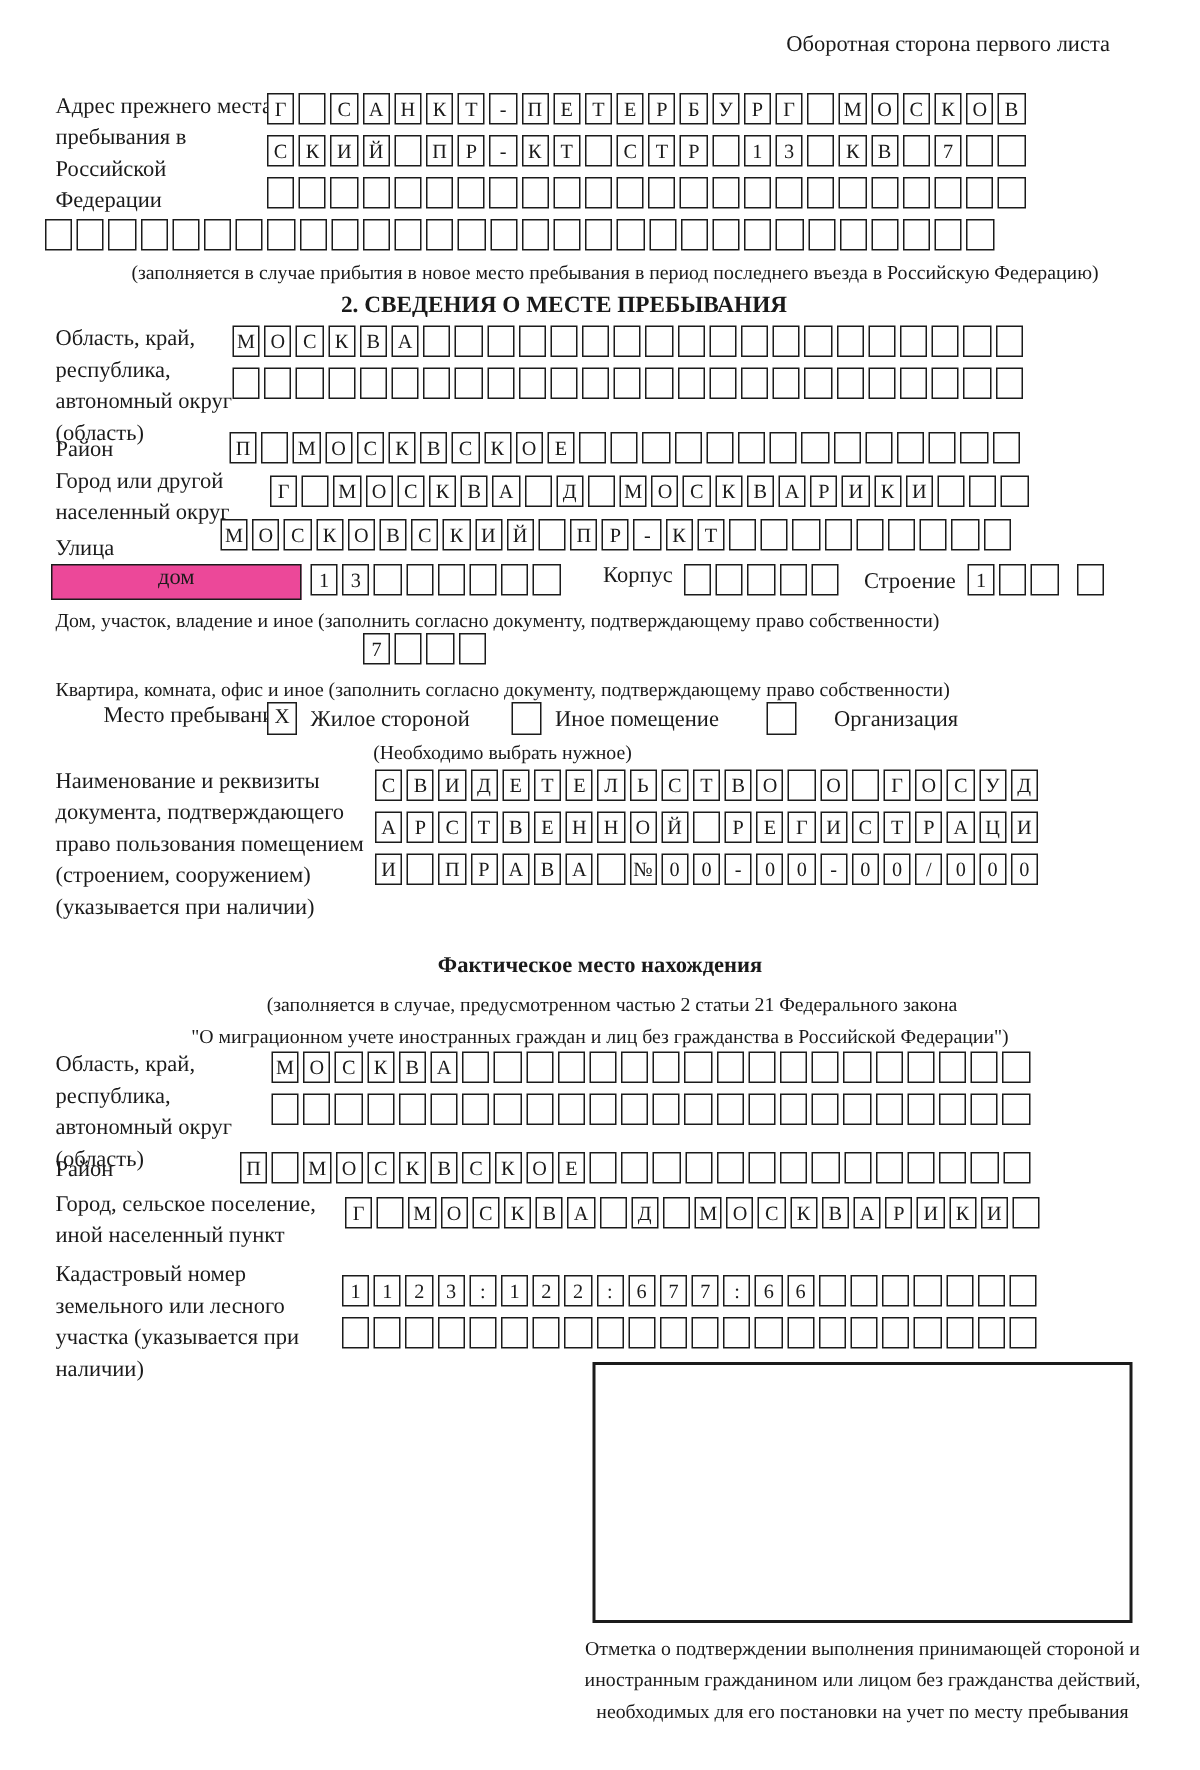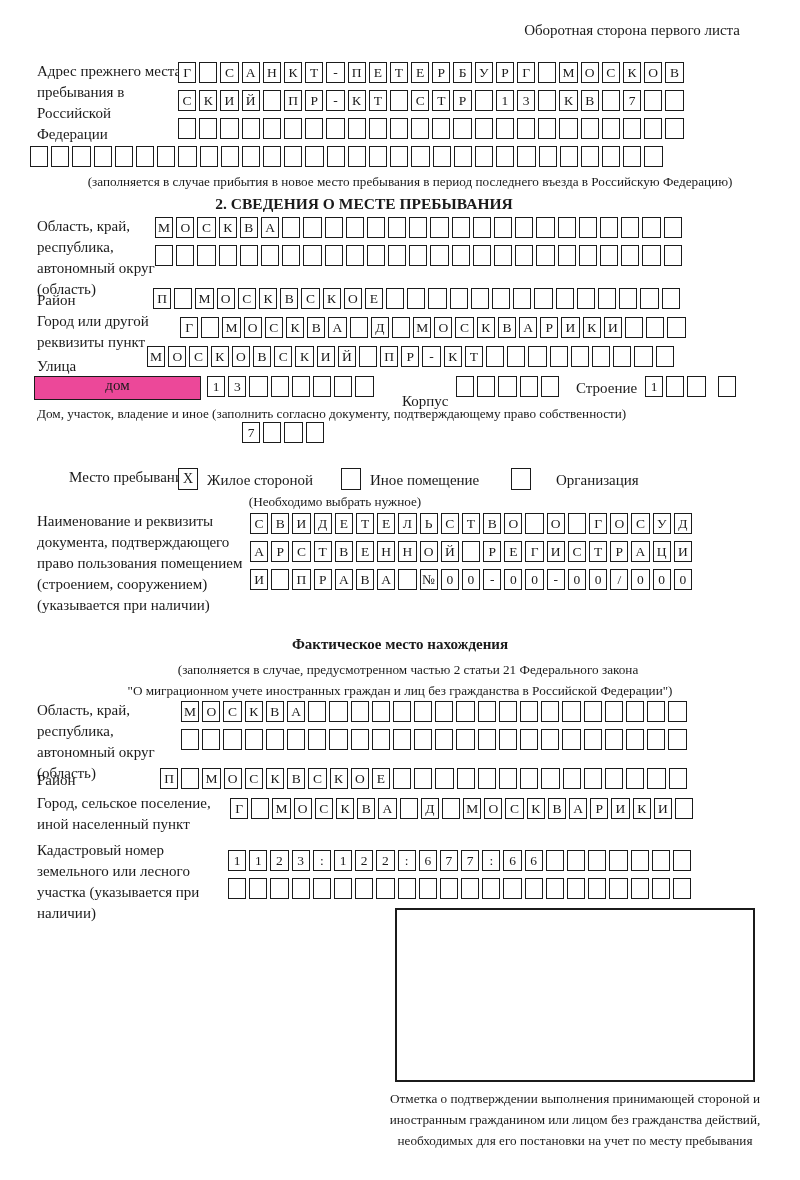--- a/index.html
+++ b/index.html
@@ -185,21 +185,21 @@
       <span class="cell" data-name="char-cell"></span>
       <span class="cell" data-name="char-cell"></span>
       <span class="cell" data-name="char-cell"></span>
       <span class="cell" data-name="char-cell"></span>
       <span class="cell" data-name="char-cell"></span>
       <span class="cell" data-name="char-cell"></span>
       <span class="cell" data-name="char-cell"></span>
     </div>
   <div class="caption center" style="left:0; top:172px; width:800px;padding-left:20px;" data-name="prev-address-note">(заполняется в случае прибытия в новое место пребывания в период последнего въезда в Российскую Федерацию)</div>
 
-  <div class="abs bold center" style="left:0; top:195px; width:728px; font-size:15.5px;" data-name="section2-title">2. СВЕДЕНИЯ О МЕСТЕ ПРЕБЫВАНИЯ</div>
+  <div class="abs bold center" style="left:12px; top:195px; width:728px; font-size:15.5px;" data-name="section2-title">2. СВЕДЕНИЯ О МЕСТЕ ПРЕБЫВАНИЯ</div>
 
   <div class="abs lbl" style="left:37px; top:216px; width:122px;" data-name="region-label">Область, край, республика, автономный округ (область)</div>
   <div class="cellrow" style="left:155px; top:217px;" data-name="region-row-1">
       <span class="cell" data-name="char-cell">М</span>
       <span class="cell" data-name="char-cell">О</span>
       <span class="cell" data-name="char-cell">С</span>
       <span class="cell" data-name="char-cell">К</span>
       <span class="cell" data-name="char-cell">В</span>
       <span class="cell" data-name="char-cell">А</span>
       <span class="cell" data-name="char-cell"></span>
@@ -272,21 +272,21 @@
       <span class="cell" data-name="char-cell"></span>
       <span class="cell" data-name="char-cell"></span>
       <span class="cell" data-name="char-cell"></span>
       <span class="cell" data-name="char-cell"></span>
       <span class="cell" data-name="char-cell"></span>
       <span class="cell" data-name="char-cell"></span>
       <span class="cell" data-name="char-cell"></span>
       <span class="cell" data-name="char-cell"></span>
     </div>
 
-  <div class="abs lbl" style="left:37px; top:311px; width:150px;" data-name="city-label">Город или другой реквизиты пункт</div>
+  <div class="abs lbl" style="left:37px; top:311px; width:150px;" data-name="city-label">Город или другой населенный округ</div>
   <div class="cellrow" style="left:180px; top:317px;" data-name="city-row">
       <span class="cell" data-name="char-cell">Г</span>
       <span class="cell" data-name="char-cell"></span>
       <span class="cell" data-name="char-cell">М</span>
       <span class="cell" data-name="char-cell">О</span>
       <span class="cell" data-name="char-cell">С</span>
       <span class="cell" data-name="char-cell">К</span>
       <span class="cell" data-name="char-cell">В</span>
       <span class="cell" data-name="char-cell">А</span>
       <span class="cell" data-name="char-cell"></span>
@@ -342,21 +342,21 @@
   <div class="cellrow" style="left:207px; top:376px;" data-name="house-cells">
       <span class="cell" data-name="char-cell">1</span>
       <span class="cell" data-name="char-cell">3</span>
       <span class="cell" data-name="char-cell"></span>
       <span class="cell" data-name="char-cell"></span>
       <span class="cell" data-name="char-cell"></span>
       <span class="cell" data-name="char-cell"></span>
       <span class="cell" data-name="char-cell"></span>
       <span class="cell" data-name="char-cell"></span>
     </div>
-  <div class="abs lbl" style="left:402px; top:391px;text-align:center;" data-name="korpus-label">Корпус</div>
+  <div class="abs lbl" style="left:402px; top:374px;text-align:center;" data-name="korpus-label">Корпус</div>
   <div class="cellrow" style="left:456px; top:376px;" data-name="korpus-cells">
       <span class="cell" data-name="char-cell"></span>
       <span class="cell" data-name="char-cell"></span>
       <span class="cell" data-name="char-cell"></span>
       <span class="cell" data-name="char-cell"></span>
       <span class="cell" data-name="char-cell"></span>
     </div>
   <div class="abs lbl" style="left:576px; top:378px;" data-name="stroenie-label">Строение</div>
   <div class="cellrow" style="left:645px; top:376px;" data-name="stroenie-cells">
       <span class="cell" data-name="char-cell">1</span>
@@ -365,20 +365,21 @@
       <span class="cell" data-name="char-cell"></span>
     </div>
   <div class="caption" style="left:37px; top:404px;" data-name="house-caption">Дом, участок, владение и иное (заполнить согласно документу, подтверждающему право собственности)</div>
 
   <div class="cellrow" style="left:242px; top:422px;" data-name="apartment-cells">
       <span class="cell" data-name="char-cell">7</span>
       <span class="cell" data-name="char-cell"></span>
       <span class="cell" data-name="char-cell"></span>
       <span class="cell" data-name="char-cell"></span>
     </div>
+  <div class="caption" style="left:37px; top:450px;" data-name="apartment-caption">Квартира, комната, офис и иное (заполнить согласно документу, подтверждающему право собственности)</div>
 
   <div class="abs lbl" style="left:37px; top:467px;margin-left:32px;" data-name="stay-type-label">Место пребывания:</div>
   <div class="checkbox" style="left:178px; top:468px;" data-name="stay-checkbox-residential">X</div>
   <div class="abs lbl" style="left:207px; top:470px;" data-name="stay-label-residential">Жилое стороной</div>
   <div class="checkbox" style="left:341px; top:468px;" data-name="stay-checkbox-other-premise"></div>
   <div class="abs lbl" style="left:370px; top:470px;" data-name="stay-label-other-premise">Иное помещение</div>
   <div class="checkbox" style="left:511px; top:468px;" data-name="stay-checkbox-organization"></div>
   <div class="abs lbl" style="left:556px; top:470px;" data-name="stay-label-organization">Организация</div>
   <div class="caption center" style="left:160px; top:492px; width:350px;" data-name="stay-note">(Необходимо выбрать нужное)</div>
 

